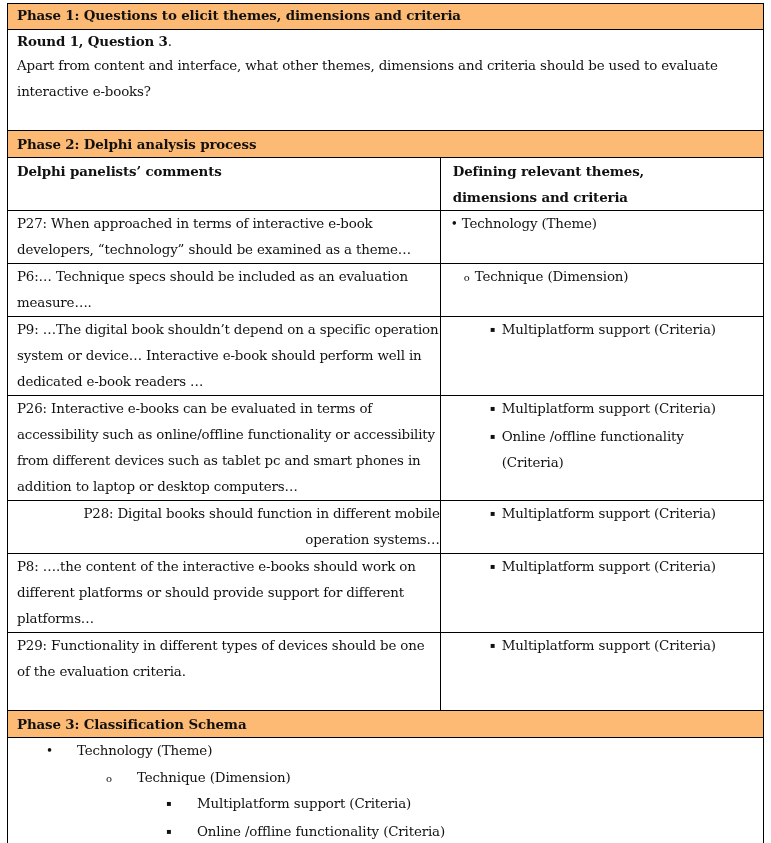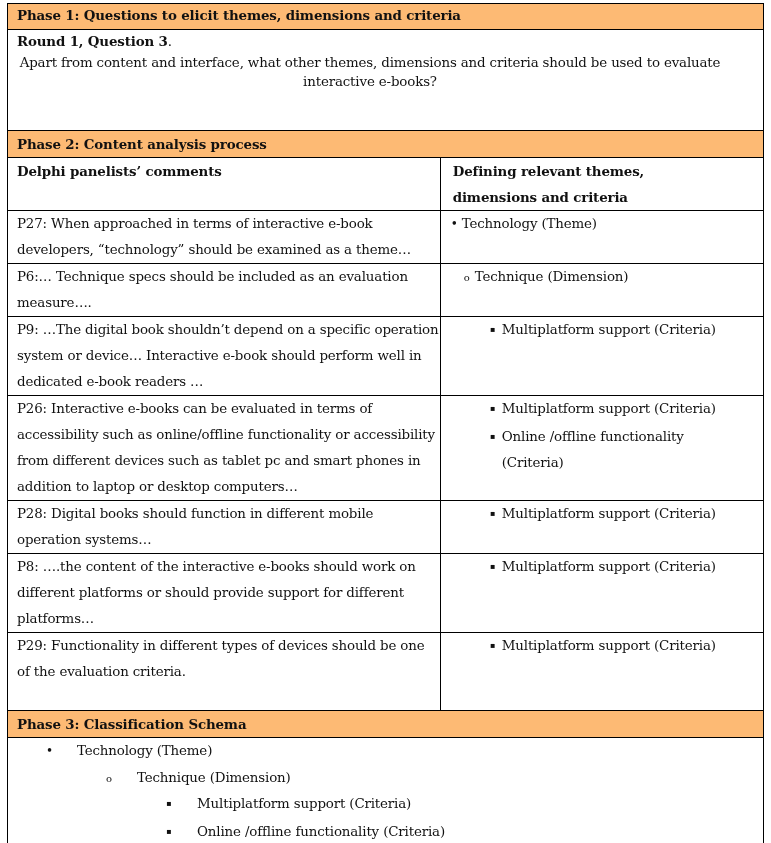--- a/index.html
+++ b/index.html
@@ -6,21 +6,21 @@
   body { width: 771px; height: 843px; position: relative; overflow: hidden;
          font-family: "DejaVu Serif", "Liberation Serif", serif; color: #111; }
   .doc { position: absolute; left: 7px; top: 3px; width: 757px; }
   table { border-collapse: collapse; width: 757px; table-layout: fixed; }
   td { border: 1px solid #000; vertical-align: top; padding: 0 0 0 9px;
        font-size: 13.4px; line-height: 26px; letter-spacing: -0.15px; }
   td.phase { background: #fdba74; font-weight: bold; height: 26px; }
   td.phase1 { height: 25px; line-height: 22px; }
   td.bold { font-weight: bold; }
   .q-title { font-weight: bold; line-height: 23px; }
-  .q-text { line-height: 19px; text-align: center; }
+  .q-text { line-height: 26px; }
   .col-left { width: 427px; }
   .col-right { width: 319px; padding-left: 12px; margin-left: 34px; }
   .item { display: flex; align-items: baseline; white-space: nowrap; }
   .item .mark { display: inline-block; text-align: left; }
   .lvl1 .mark { width: 11px; font-size: 12px; }
   .lvl2 { padding-left: 12px; }
   .lvl2 .mark { width: 11px; font-size: 10px; }
   .lvl3 { padding-left: 37px; }
   .lvl3 .mark { width: 12px; font-size: 8px; position: relative; top: -2px; }
   .wrap { white-space: normal; }
@@ -49,21 +49,21 @@
     <td colspan="2" class="phase phase1">Phase 1: Questions to elicit themes, dimensions and criteria</td>
   </tr>
   <tr>
     <td colspan="2" style="height:100px;">
       <div class="q-title"><span>Round 1, Question 3</span><span style="font-weight:normal">.</span></div>
       <div class="q-text" style="padding-right:40px;">Apart from content and interface, what other themes, dimensions and criteria should be used to evaluate interactive e-books?</div>
     </td>
   </tr>
 
   <tr>
-    <td colspan="2" class="phase">Phase 2: Content analysis process</td>
+    <td colspan="2" class="phase">Phase 2: Delphi analysis process</td>
   </tr>
   <tr>
     <td class="bold" style="height:50px;">Delphi panelists’ comments</td>
     <td class="bold col-right" style="padding-right:60px;">Defining relevant themes, dimensions and criteria</td>
   </tr>
 
   <tr>
     <td style="height:51px;">P27: When approached in terms of interactive e-book developers, “technology” should be examined as a theme…</td>
     <td class="col-right" style="padding-left:10px;">
       <div class="item lvl1">
@@ -101,21 +101,21 @@
               <span>Multiplatform support (Criteria)</span>
             </div>
       <div class="item lvl3">
               <span class="mark">▪</span>
               <span class="wrap" style="width:200px;">Online /offline functionality (Criteria)</span>
             </div>
     </td>
   </tr>
 
   <tr>
-    <td style="height:51px;">P28: Digital books should function in different mobile operation systems…</td>
+    <td style="height:51px;text-align:right;">P28: Digital books should function in different mobile operation systems…</td>
     <td class="col-right">
       <div class="item lvl3">
               <span class="mark">▪</span>
               <span>Multiplatform support (Criteria)</span>
             </div>
     </td>
   </tr>
 
   <tr>
     <td style="height:77px;">P8: ….the content of the interactive e-books should work on different platforms or should provide support for different platforms…</td>

